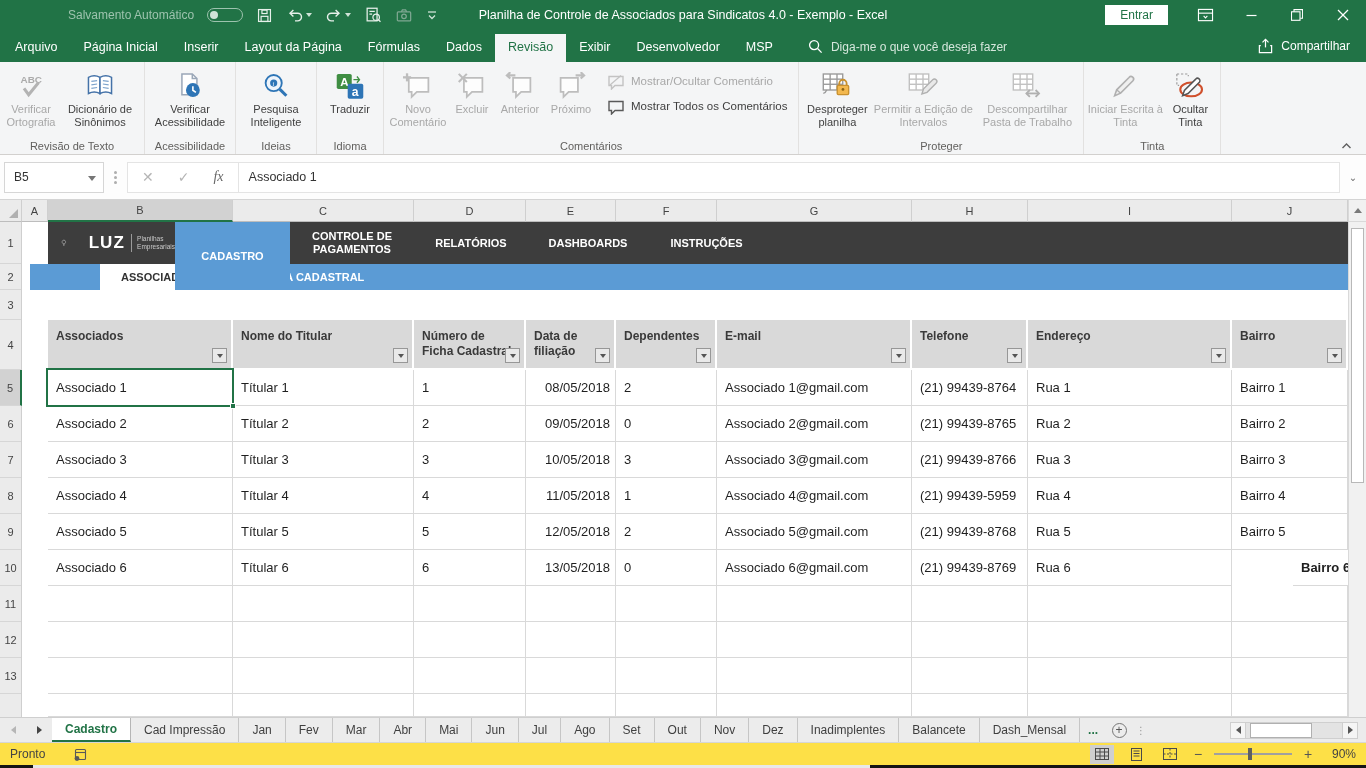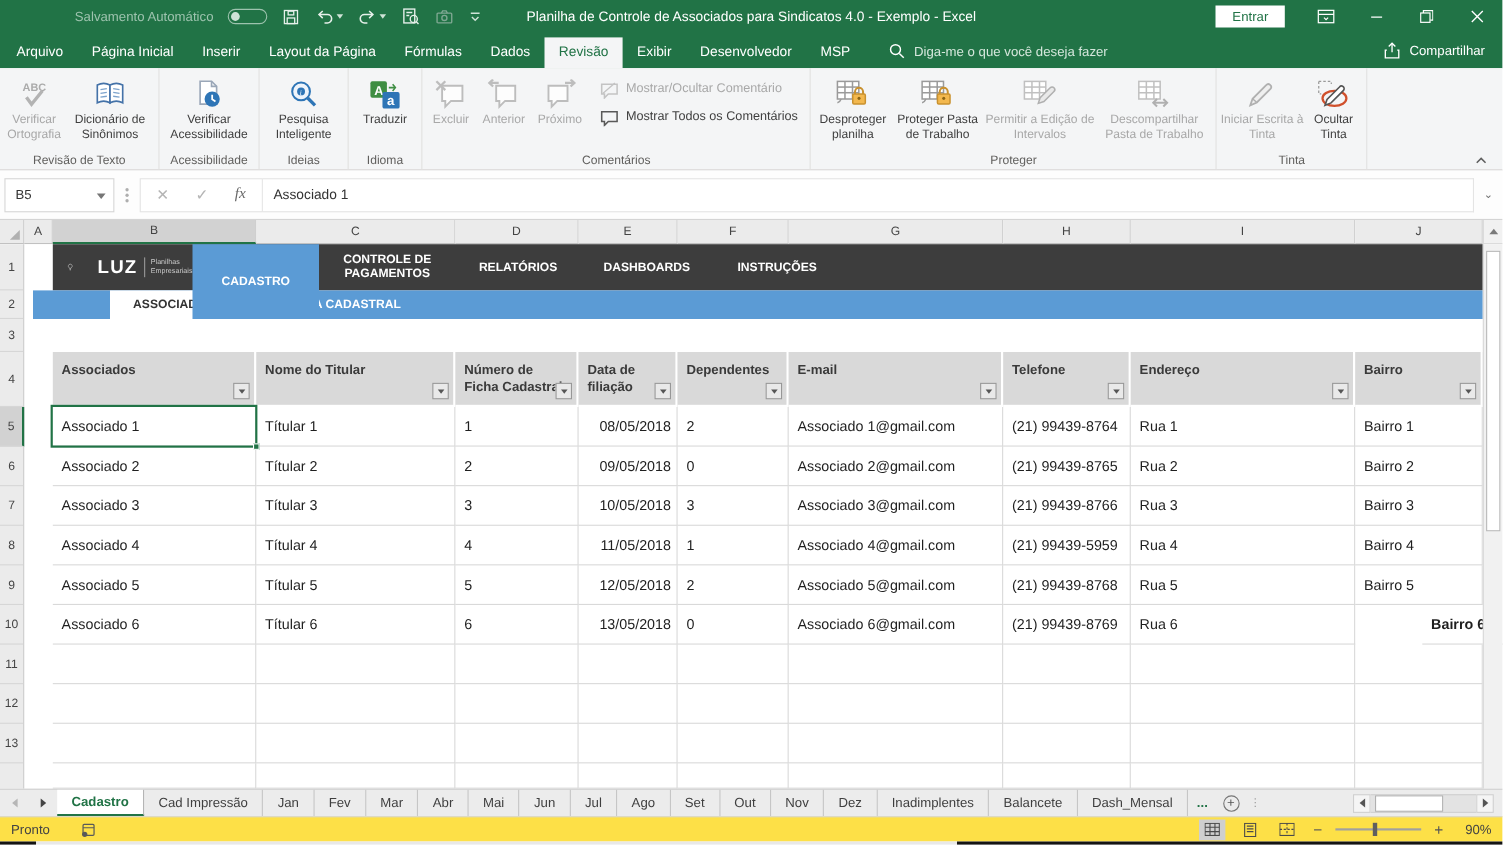--- a/index.html
+++ b/index.html
@@ -328,20 +328,32 @@
               <rect x="11" y="10" width="13.5" height="13" rx="1.5" fill="#2e75b6"></rect>
               <text x="14.5" y="20.5" font-size="10.5" font-weight="bold" fill="#fff" font-family="Liberation Sans,sans-serif">a</text>
               <path d="M16 6.5 h5 M19 3.8 l2.2 2.7 -2.2 2.7" fill="none" stroke="#3f8e43" stroke-width="1.2"></path>
             </svg>
           </span>
           <span class="rlbl">Traduzir</span>
         </span>
         <span class="glabel">Idioma</span>
       </span>
       <span class="rgroup">
+        <span class="rbtn disabled" style="width: 62px;">
+          <span class="ric">
+            <svg width="30" height="28" viewBox="0 0 26 24">
+              <path d="M5 5 h17 v12 h-10 l-4.5 4.5 v-4.5 h-2.5 z" fill="#fdfdfd" stroke="#bdbdbd" stroke-width="1.5"></path>
+              <g stroke="#bdbdbd" stroke-width="2">
+                <line x1="3.5" y1="1" x2="3.5" y2="8"></line>
+                <line x1="0" y1="4.5" x2="7" y2="4.5"></line>
+              </g>
+            </svg>
+          </span>
+          <span class="rlbl">Novo Comentário</span>
+        </span>
         <span class="rbtn disabled" style="width: 46px;">
           <span class="ric">
             <svg width="30" height="28" viewBox="0 0 26 24">
               <path d="M6 5 h16 v12 h-9 l-4.5 4.5 v-4.5 h-2.5 z" fill="#fdfdfd" stroke="#bdbdbd" stroke-width="1.5"></path>
               <g stroke="#bdbdbd" stroke-width="1.8">
                 <line x1="1.5" y1="1.5" x2="8.5" y2="8.5"></line>
                 <line x1="8.5" y1="1.5" x2="1.5" y2="8.5"></line>
               </g>
             </svg>
           </span>
@@ -401,38 +413,20 @@
                 <line x1="8" y1="2.5" x2="8" y2="16.5"></line>
                 <line x1="14" y1="2.5" x2="14" y2="16.5"></line>
               </g>
               <path d="M5 16.5 q-1 2.5 -3 3" fill="none" stroke="#9a9a9a" stroke-width="1.2"></path>
               <path d="M16 12.5 v-1.8 a3.2 3.2 0 0 1 6.4 0 v1.8" fill="none" stroke="#c9912f" stroke-width="1.6"></path>
               <rect x="14.2" y="12.5" width="10" height="8" rx="1" fill="#f3b84e" stroke="#c9912f" stroke-width="1.2"></rect>
               <circle cx="19.2" cy="16" r="1.2" fill="#8a6314"></circle>
             </svg>
           </span>
           <span class="rlbl">Desproteger planilha</span>
-        </span>
-        <span class="rbtn" style="width: 84px;">
-          <span class="ric">
-            <svg width="32" height="30" viewBox="0 0 28 26">
-              <g fill="#fff" stroke="#9a9a9a" stroke-width="1.2">
-                <rect x="2" y="2.5" width="17" height="14"></rect>
-                <line x1="2" y1="7" x2="19" y2="7"></line>
-                <line x1="2" y1="11.5" x2="19" y2="11.5"></line>
-                <line x1="8" y1="2.5" x2="8" y2="16.5"></line>
-                <line x1="14" y1="2.5" x2="14" y2="16.5"></line>
-              </g>
-              <path d="M5 16.5 q-1 2.5 -3 3" fill="none" stroke="#9a9a9a" stroke-width="1.2"></path>
-              <path d="M16 12.5 v-1.8 a3.2 3.2 0 0 1 6.4 0 v1.8" fill="none" stroke="#c9912f" stroke-width="1.6"></path>
-              <rect x="14.2" y="12.5" width="10" height="8" rx="1" fill="#f3b84e" stroke="#c9912f" stroke-width="1.2"></rect>
-              <circle cx="19.2" cy="16" r="1.2" fill="#8a6314"></circle>
-            </svg>
-          </span>
-          <span class="rlbl">Proteger Pasta de Trabalho</span>
         </span>
         <span class="rbtn disabled" style="width: 102px;">
           <span class="ric">
             <svg width="32" height="30" viewBox="0 0 28 26">
               <g fill="#fff" stroke="#c0c0c0" stroke-width="1.2">
                 <rect x="2" y="2.5" width="17" height="14"></rect>
                 <line x1="2" y1="7" x2="19" y2="7"></line>
                 <line x1="2" y1="11.5" x2="19" y2="11.5"></line>
                 <line x1="8" y1="2.5" x2="8" y2="16.5"></line>
                 <line x1="14" y1="2.5" x2="14" y2="16.5"></line>

